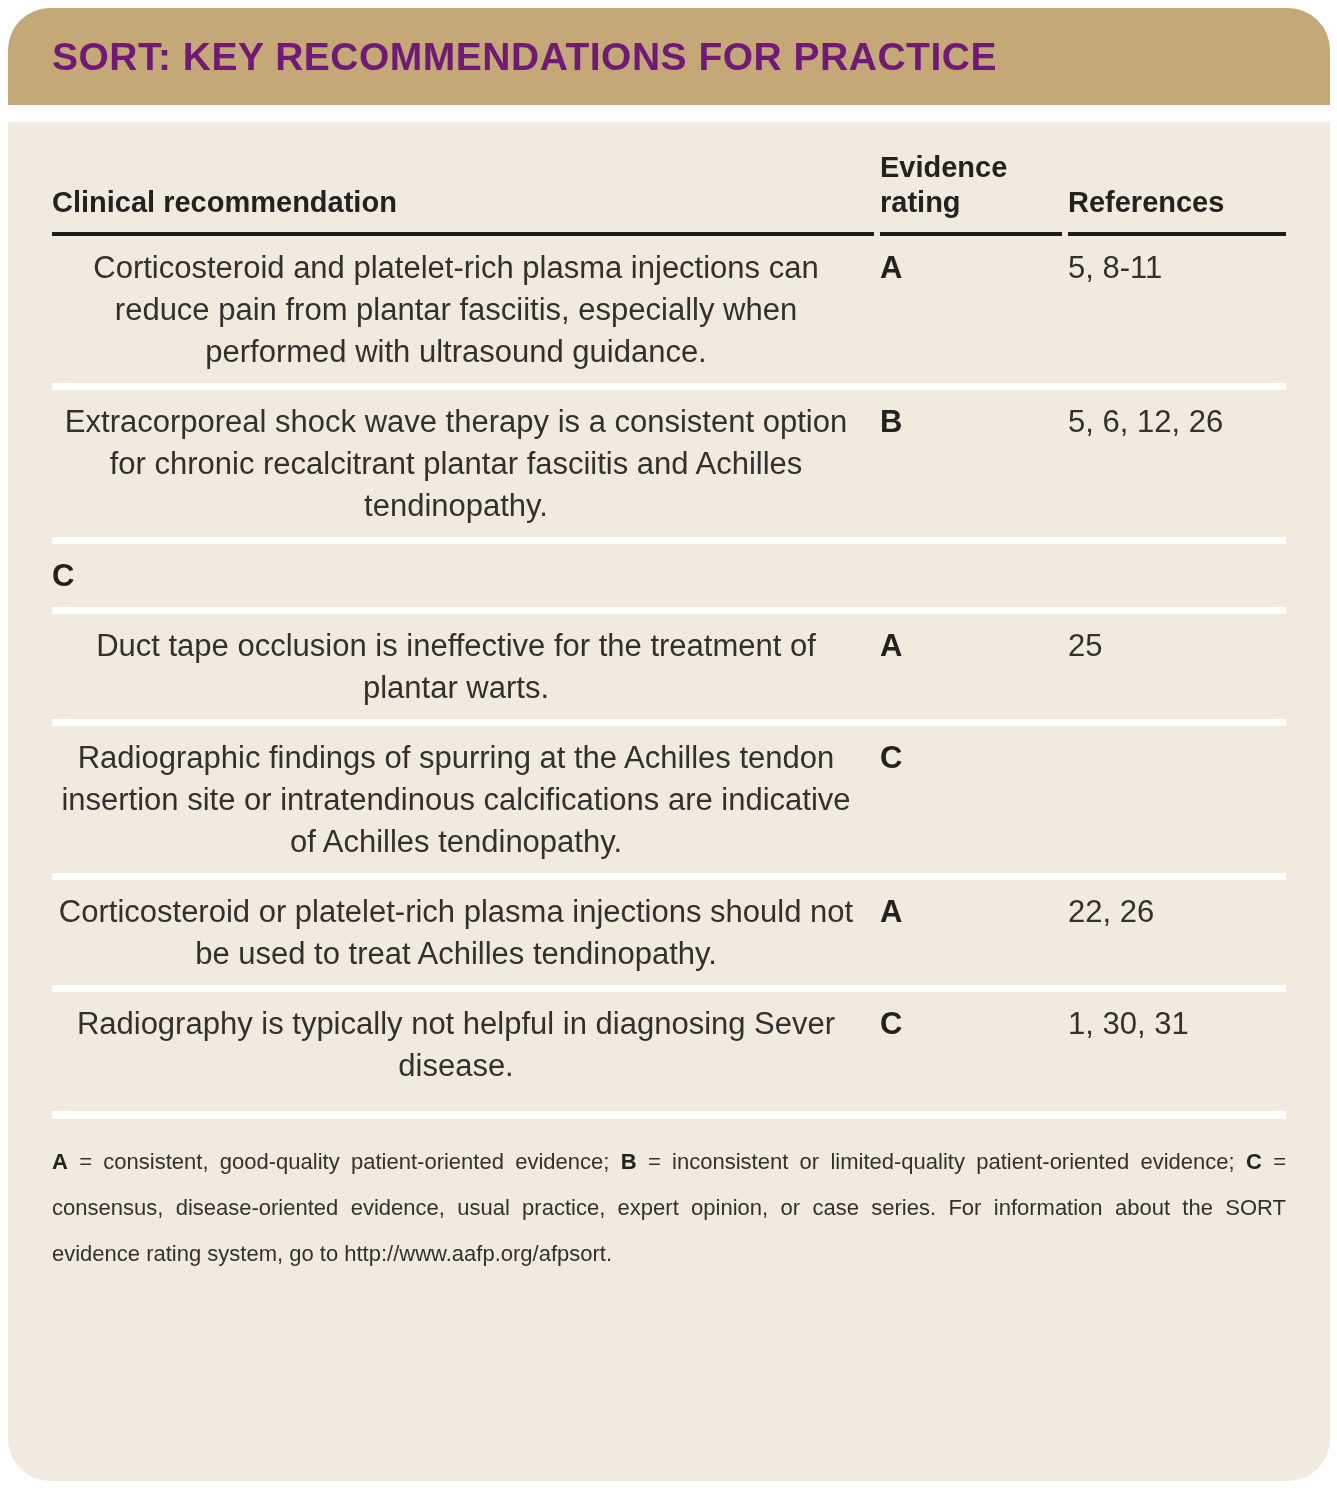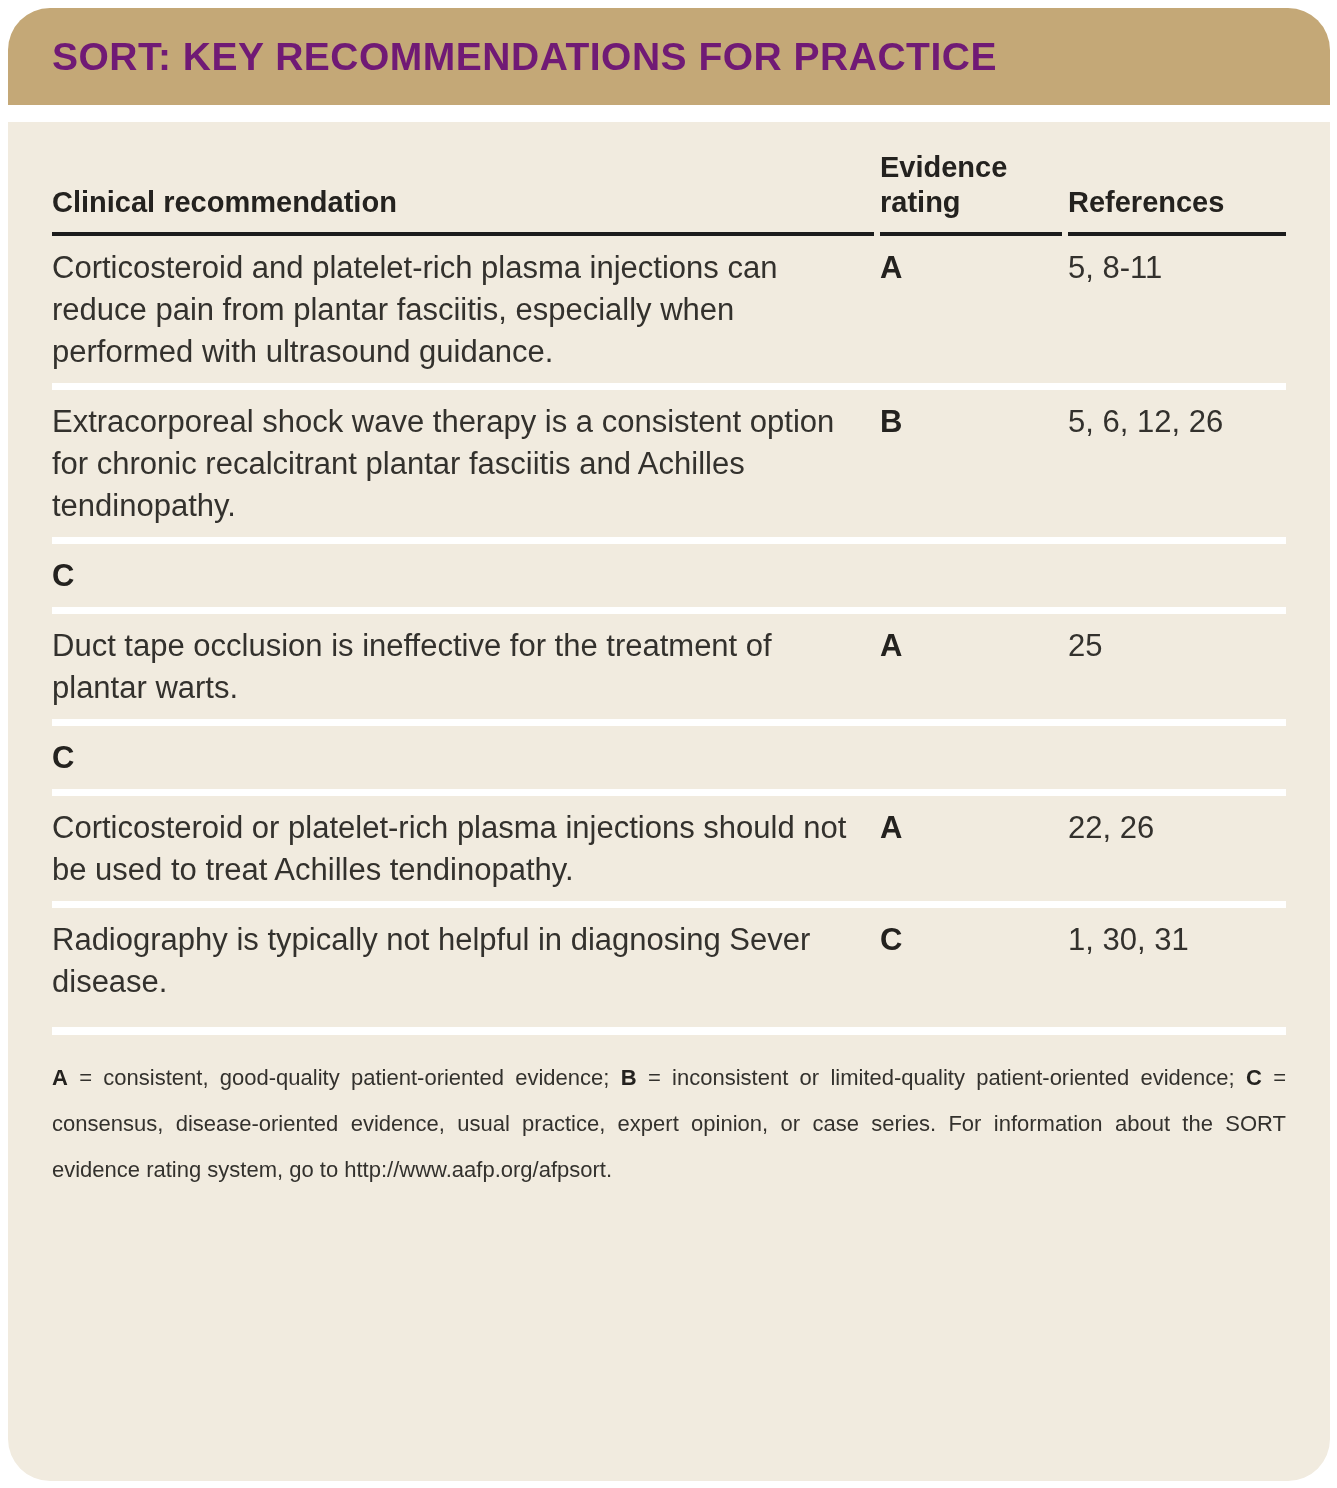--- a/index.html
+++ b/index.html
@@ -51,21 +51,21 @@
   }
   .hcell.evidence { white-space: pre-line; }
 
   .trow { padding: 11px 0 10px; }
   .cell {
     font-size: 31px;
     line-height: 42px;
     color: #33312d;
   }
   .cell.rating { font-weight: 700; color: #24221f; padding-right: 20px; }
-  .cell.rec { padding-right: 14px; }
+  .cell.rec { padding-right: 14px; text-align: center; }
 
   .sep { height: 7px; background: #ffffff; }
   .foot-sep { height: 8px; background: #ffffff; margin-top: 14px; }
 
   .footnote {
     padding: 20px 0 18px;
     font-size: 22px;
     line-height: 46px;
     color: #33312d;
     text-align: justify;
@@ -112,20 +112,21 @@
     <div class="sep"></div>
 
     <div class="grid3 trow">
       <div class="cell rec">Duct tape occlusion is ineffective for the treatment of plantar warts.</div>
       <div class="cell rating">A</div>
       <div class="cell refs">25</div>
     </div>
     <div class="sep"></div>
 
     <div class="grid3 trow">
+      <div class="cell rec">Radiographic findings of spurring at the Achilles tendon insertion site or intratendinous calcifications are indicative of Achilles tendinopathy.</div>
       <div class="cell rating">C</div>
     </div>
     <div class="sep"></div>
 
     <div class="grid3 trow">
       <div class="cell rec">Corticosteroid or platelet-rich plasma injections should not be used to treat Achilles tendinopathy.</div>
       <div class="cell rating">A</div>
       <div class="cell refs">22, 26</div>
     </div>
     <div class="sep"></div>

